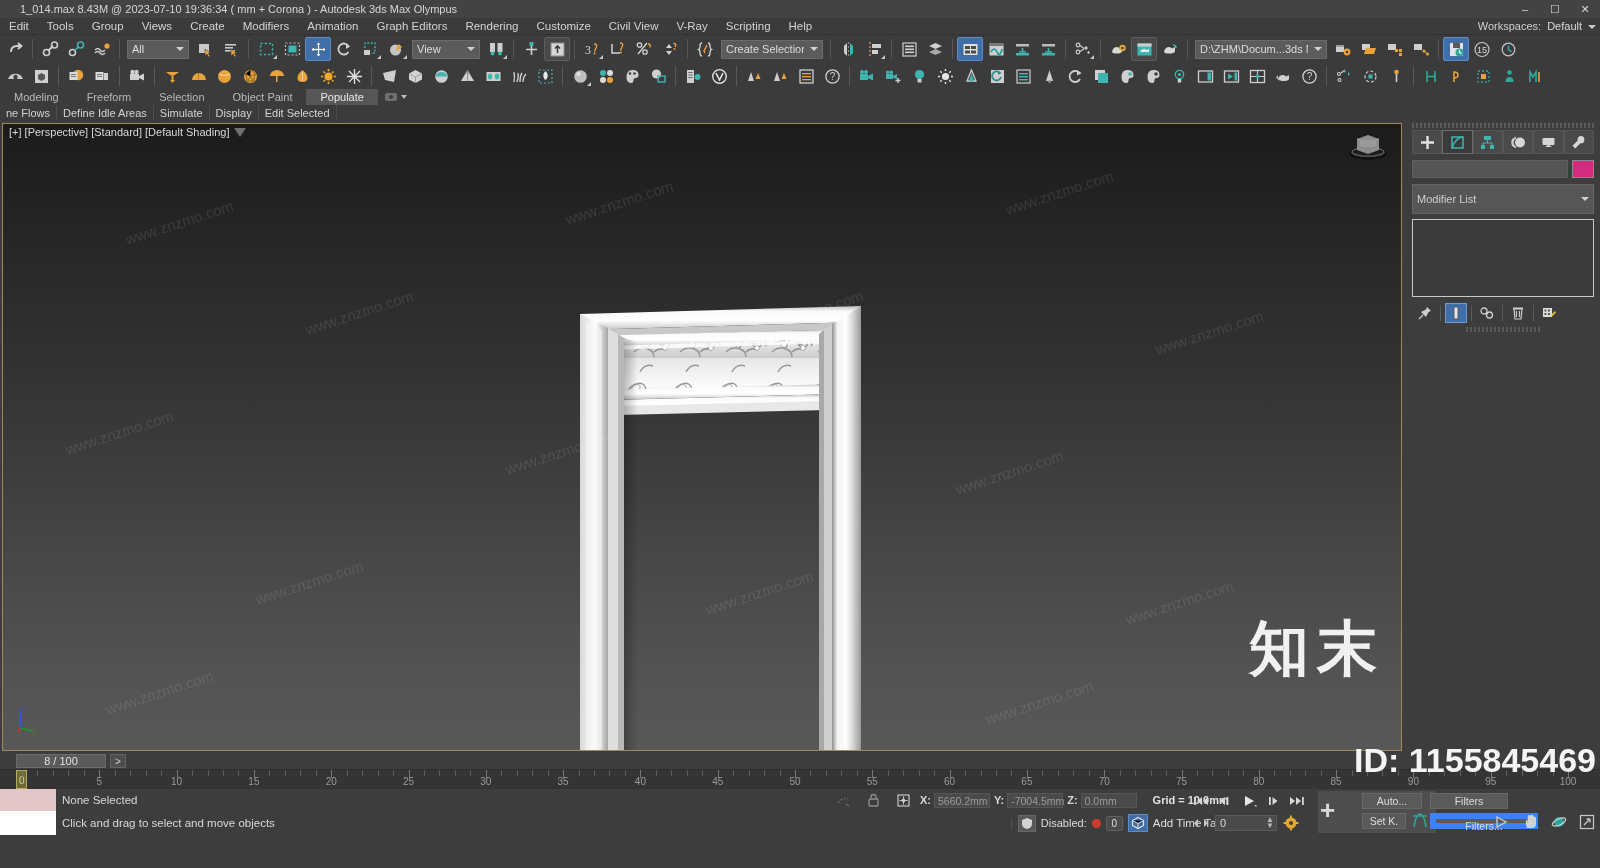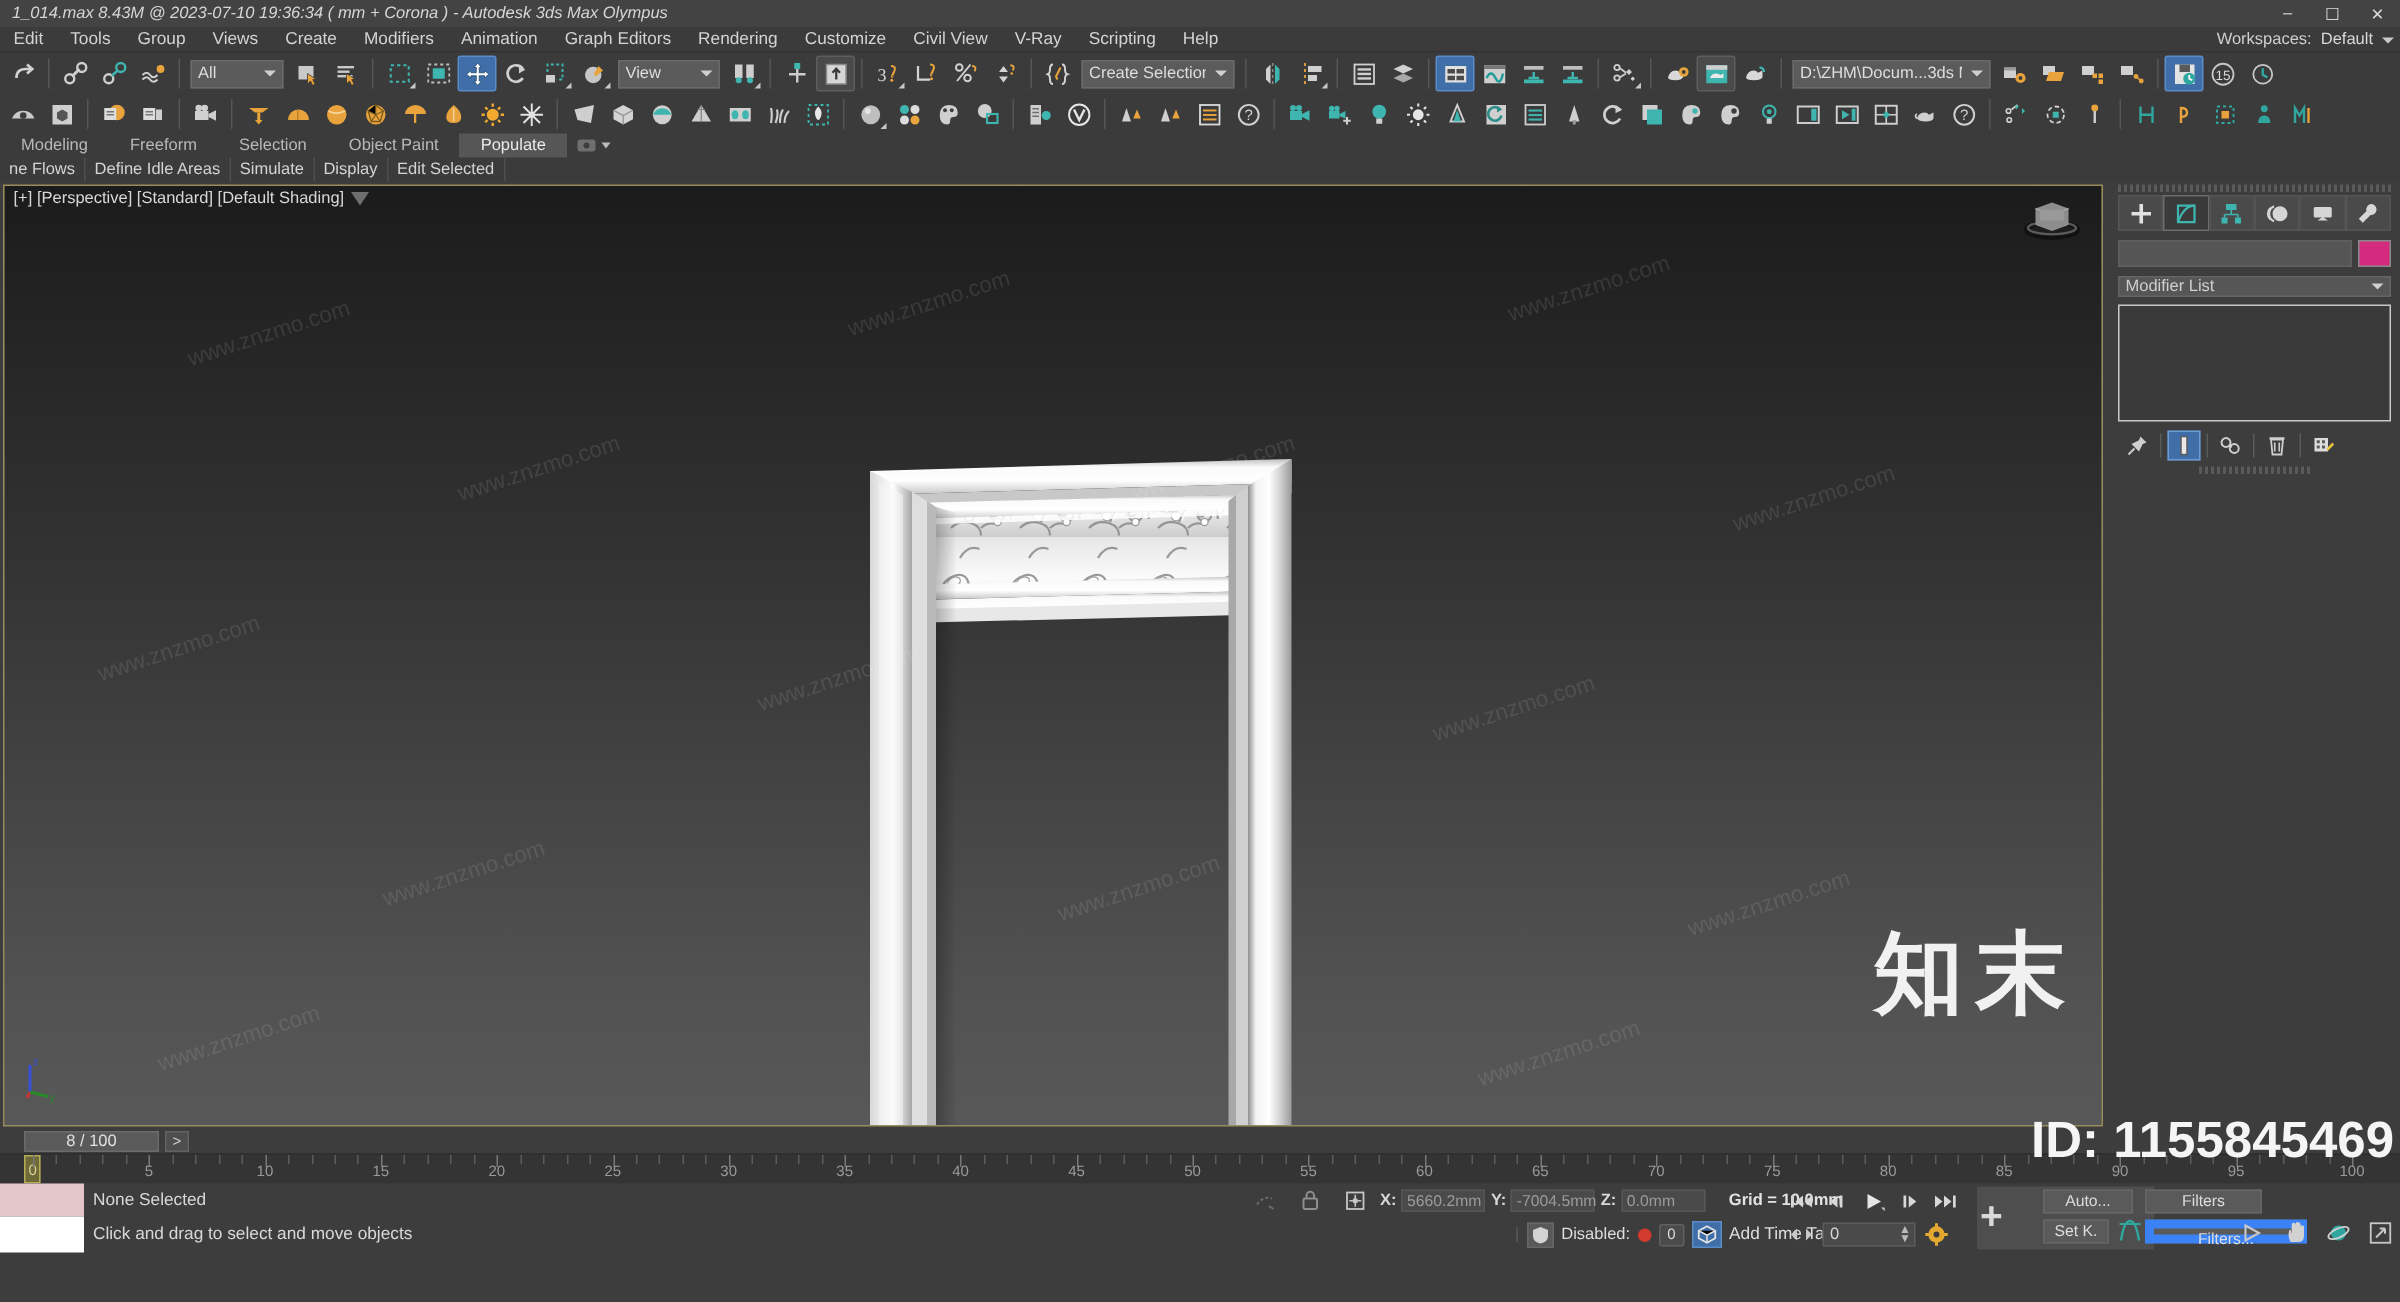--- a/index.html
+++ b/index.html
@@ -10,21 +10,21 @@
     font-size:11px; color:#cfcfcf;
     -webkit-font-smoothing:antialiased;
   }
   .app { position:relative; width:1600px; height:868px; }
 
   
   .titlebar {
     height:18px; background:#444343; display:flex; align-items:center;
     position:relative;
   }
-  .titlebar .tt { padding-left:8px; font-size:11px; color:#d6d6d6; white-space:nowrap;font-style:italic; }
+  .titlebar .tt { padding-left:20px; font-size:11px; color:#d6d6d6; white-space:nowrap; }
   .winbtns { position:absolute; right:0; top:0; height:18px; display:flex; }
   .winbtn { width:30px; height:18px; display:flex; align-items:center; justify-content:center;
             color:#d8d8d8; font-size:11px; }
 
   
   .menubar { height:17px; background:#3b3b3b; display:flex; align-items:center;
              border-bottom:1px solid #333; position:relative; }
   .menubar .mi { padding:0 9px; font-size:11.5px; color:#d3d3d3; line-height:17px; cursor:default; }
   .ws { position:absolute; right:4px; top:0; line-height:17px; display:flex; align-items:center; gap:6px; font-size:11px;}
   .ws .wsval { color:#d8d8d8; }
@@ -73,21 +73,21 @@
   .cmdpanel { width:194px; background:#3d3d3d; padding-top:2px; }
   .cpgrip { height:5px; background:repeating-linear-gradient(90deg,#5a5a5a 0 2px,#3d3d3d 2px 4px);
             margin:0 6px 2px 6px; }
   .cptabs { display:flex; gap:0; padding:0 6px; }
   .cptab { flex:1; height:24px; background:#4a4a4a; border:1px solid #555;
            display:flex; align-items:center; justify-content:center; }
   .cptab.act { background:#3a3a3a; border-color:#6c6c6c; }
   .cpnamerow { display:flex; align-items:center; gap:4px; margin:6px 6px 0 6px; }
   .cpname { flex:1; height:18px; background:#555; border:1px solid #606060; }
   .cpcolor { width:22px; height:18px; background:#d42b7f; border:1px solid #8a8a8a; }
-  .cpmodlist { margin:6px 6px 0 6px; height:14px; background:#565656; border:1px solid #646464;
+  .cpmodlist { margin:6px 6px 0 6px; height:30px; background:#565656; border:1px solid #646464;
                display:flex; align-items:center; padding:0 4px; font-size:11px; color:#cfcfcf; }
   .cpmodlist .cd{ margin-left:auto;border-left:4px solid transparent;border-right:4px solid transparent;border-top:4px solid #d0d0d0;}
   .cpstack { margin:5px 6px 0 6px; height:78px; background:#3a3a3a; border:1px solid #c9c9c9; }
   .cpstackbtns { display:flex; align-items:center; gap:2px; margin:6px 6px 0 8px; }
   .sbtn { width:22px; height:20px; display:flex;align-items:center;justify-content:center; border:1px solid transparent;}
   .sbtn.on { background:#3f6ea8; border-color:#6f9ad0; }
   .cpsep { width:1px;height:16px;background:#5a5a5a;margin:0 2px;}
   .cpfooter { margin-top:4px; height:5px; background:repeating-linear-gradient(90deg,#5a5a5a 0 2px,#3d3d3d 2px 4px);
               margin-left:60px; margin-right:60px; }
 

